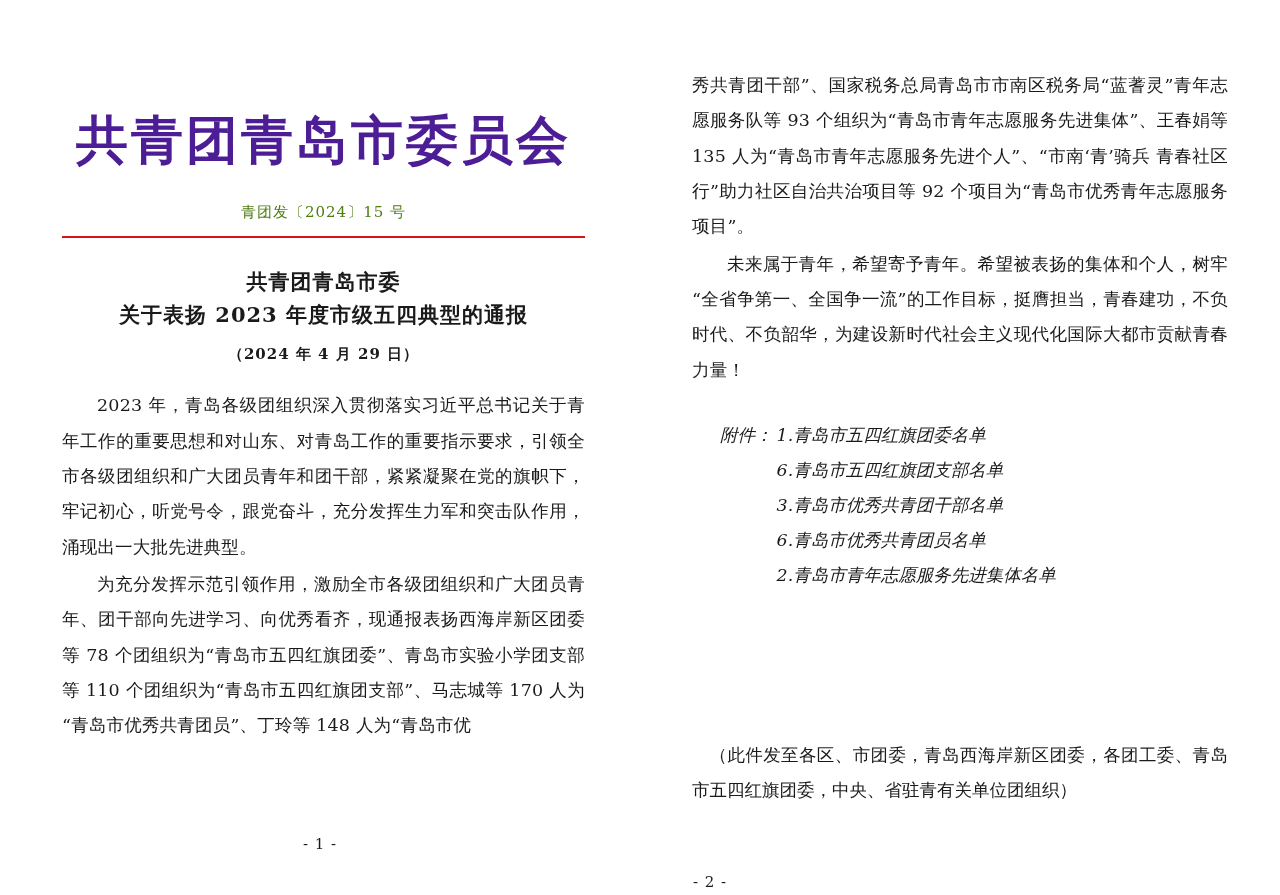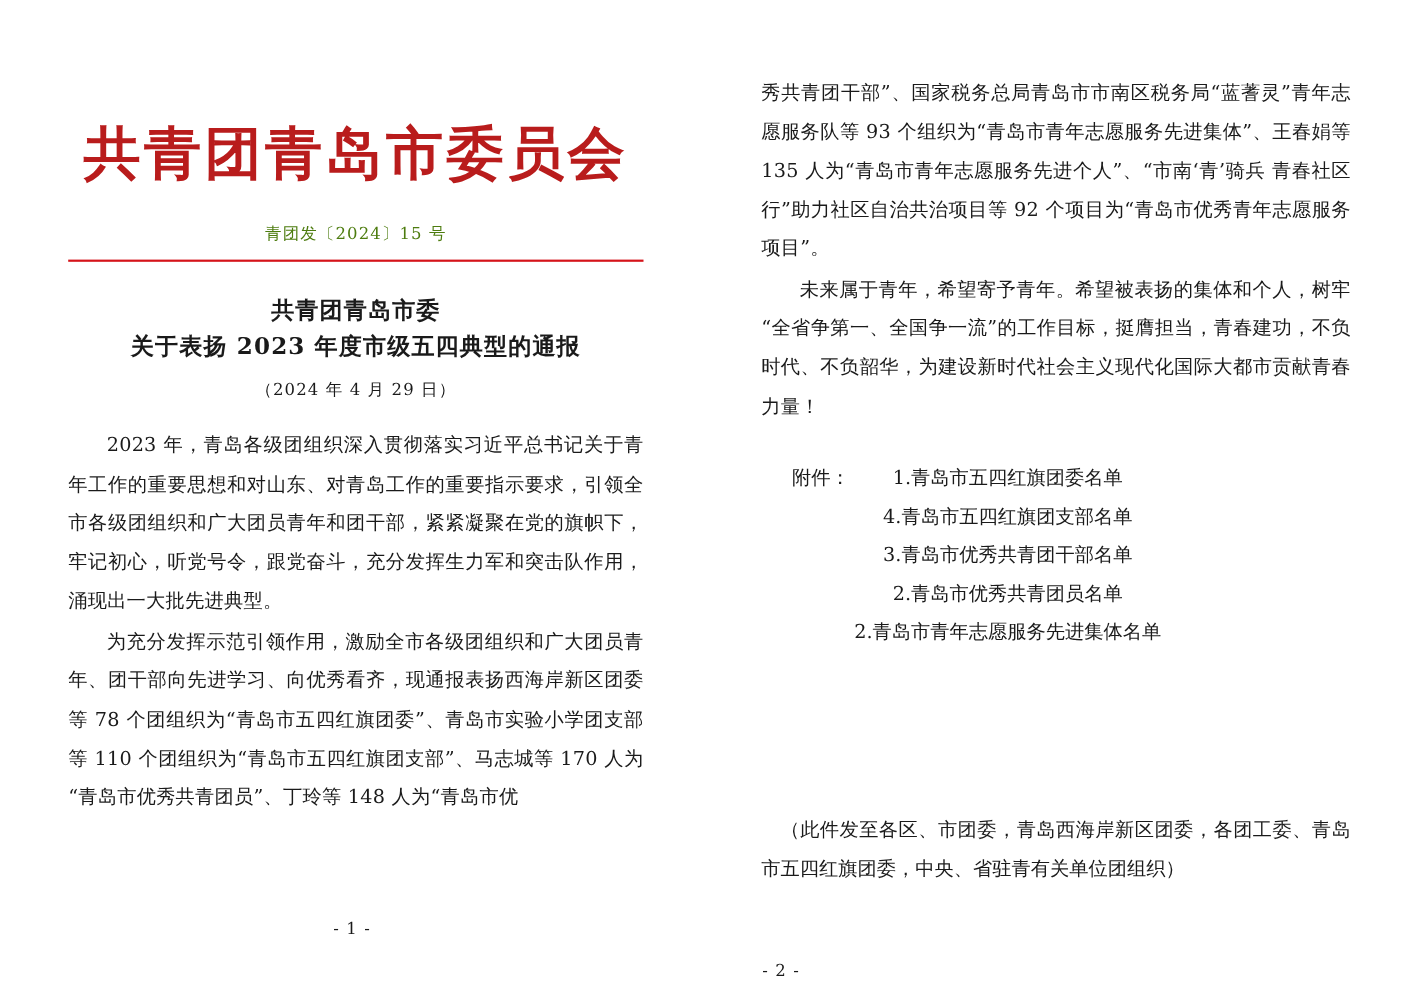--- a/index.html
+++ b/index.html
@@ -34,21 +34,21 @@
     padding: 30px 52px 0 52px;
     margin-top: 38px;
   }
 
   
   .letterhead {
     text-align: center;
     margin-top: 52px;
   }
   .letterhead-title {
-    color: #b91c1c;
+    color: #4c1d95;
     font-family: "DejaVu Sans", "Liberation Sans", sans-serif;
     font-weight: bold;
     font-size: 52px;
     letter-spacing: 3px;
     line-height: 1.1;
     white-space: nowrap;
   }
   .doc-number {
     margin-top: 34px;
     text-align: center;
@@ -70,20 +70,21 @@
     font-weight: bold;
     font-size: 21px;
     line-height: 1.55;
     letter-spacing: 1px;
   }
   .title-date {
     margin-top: 14px;
     text-align: center;
     font-size: 15px;
     letter-spacing: 1px;
+    font-weight: bold;
   }
 
   
   .body-text p {
     margin: 0 0 2px 0;
     font-size: 17.5px;
     line-height: 2.02;
     text-align: justify;
     text-align-last: left;
     text-justify: inter-ideograph;
@@ -104,28 +105,28 @@
 
   
   .attachments {
     margin-top: 30px;
     padding-left: 28px;
     font-size: 17.5px;
     line-height: 2.0;
   }
   .attachments .att-head {
     display: flex;
+    font-style: italic;
   }
   .att-label {
     white-space: nowrap;
     margin-right: 4px;
   }
   .att-items {
     display: block;
-    text-align: center;
   }
   .att-item {
     white-space: nowrap;
   }
 
   
   .footer-note {
     position: absolute;
     left: 52px;
     right: 52px;
@@ -189,23 +190,23 @@
     <div class="body-text">
       <p class="first">秀共青团干部”、国家税务总局青岛市市南区税务局“蓝蓍灵”青年志愿服务队等 93 个组织为“青岛市青年志愿服务先进集体”、王春娟等 135 人为“青岛市青年志愿服务先进个人”、“市南‘青’骑兵  青春社区行”助力社区自治共治项目等 92 个项目为“青岛市优秀青年志愿服务项目”。</p>
       <p class="indent">未来属于青年，希望寄予青年。希望被表扬的集体和个人，树牢“全省争第一、全国争一流”的工作目标，挺膺担当，青春建功，不负时代、不负韶华，为建设新时代社会主义现代化国际大都市贡献青春力量！</p>
     </div>
 
     <div class="attachments">
       <div class="att-head">
         <span class="att-label">附件：</span>
         <span class="att-items">
           <span class="att-item" style="display:block">1.青岛市五四红旗团委名单</span>
-          <span class="att-item" style="display:block">4.青岛市五四红旗团支部名单</span>
+          <span class="att-item" style="display:block">6.青岛市五四红旗团支部名单</span>
           <span class="att-item" style="display:block">3.青岛市优秀共青团干部名单</span>
-          <span class="att-item" style="display:block">2.青岛市优秀共青团员名单</span>
+          <span class="att-item" style="display:block">6.青岛市优秀共青团员名单</span>
           <span class="att-item" style="display:block">2.青岛市青年志愿服务先进集体名单</span>
         </span>
       </div>
     </div>
 
     <div class="footer-note">（此件发至各区、市团委，青岛西海岸新区团委，各团工委、青岛市五四红旗团委，中央、省驻青有关单位团组织）</div>
 
     <div class="page-number">- 2 -</div>
   </section>
 

